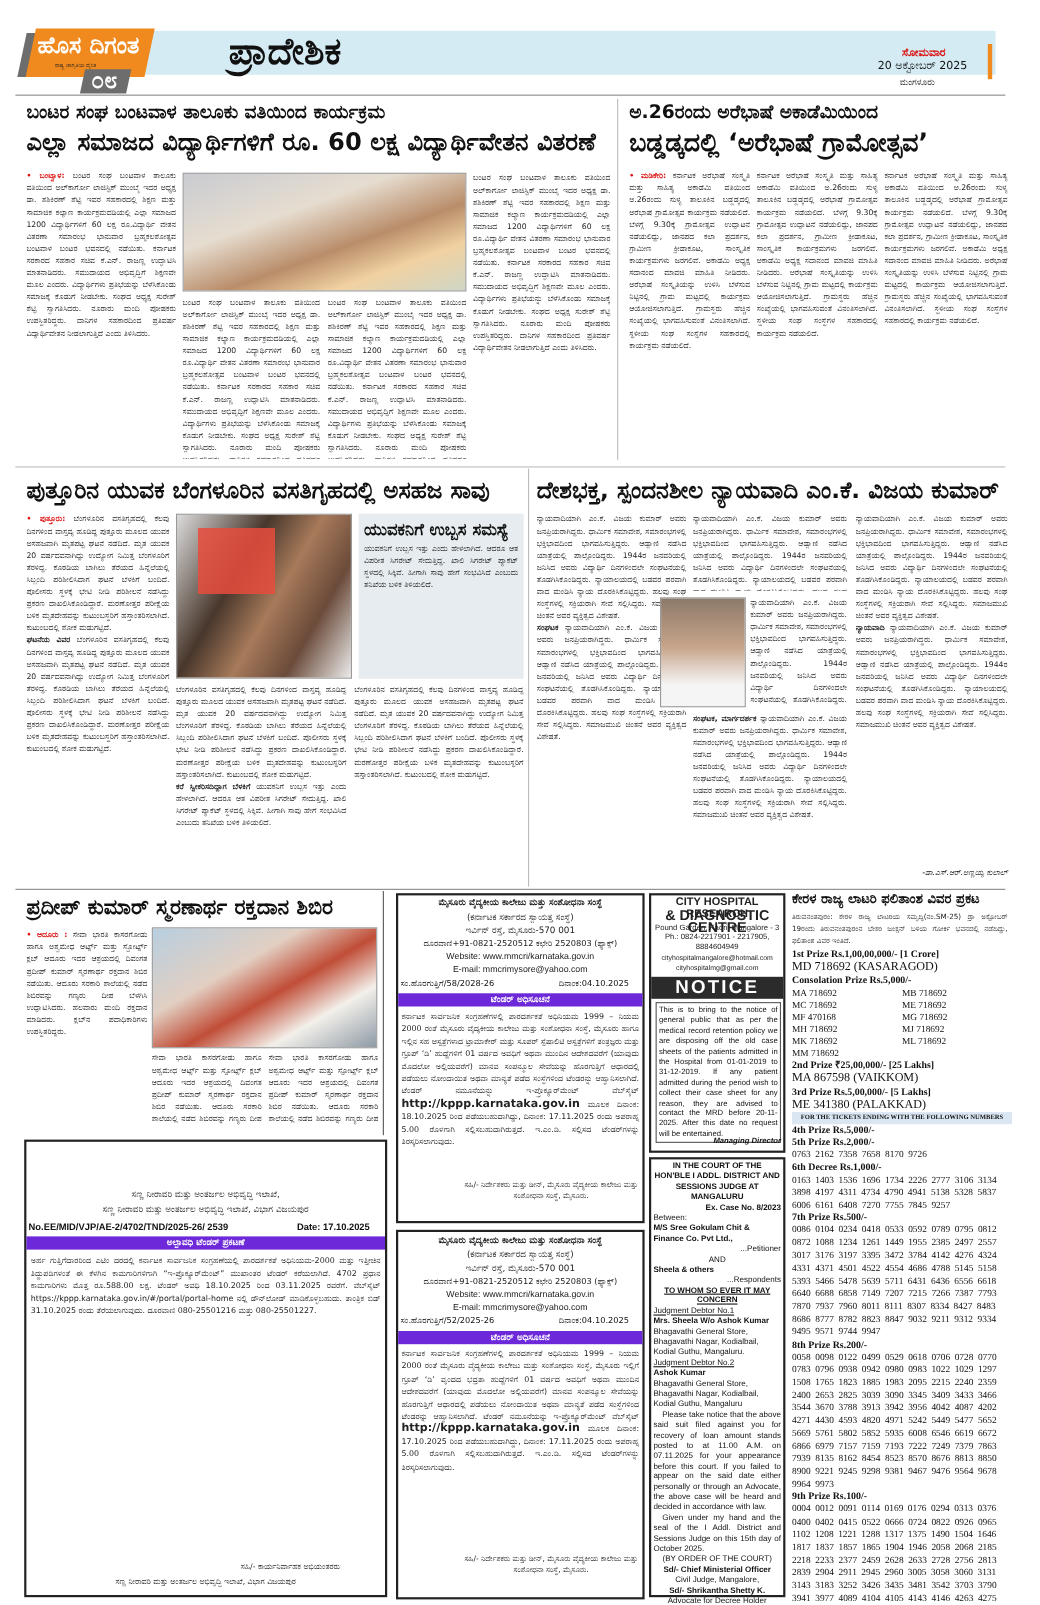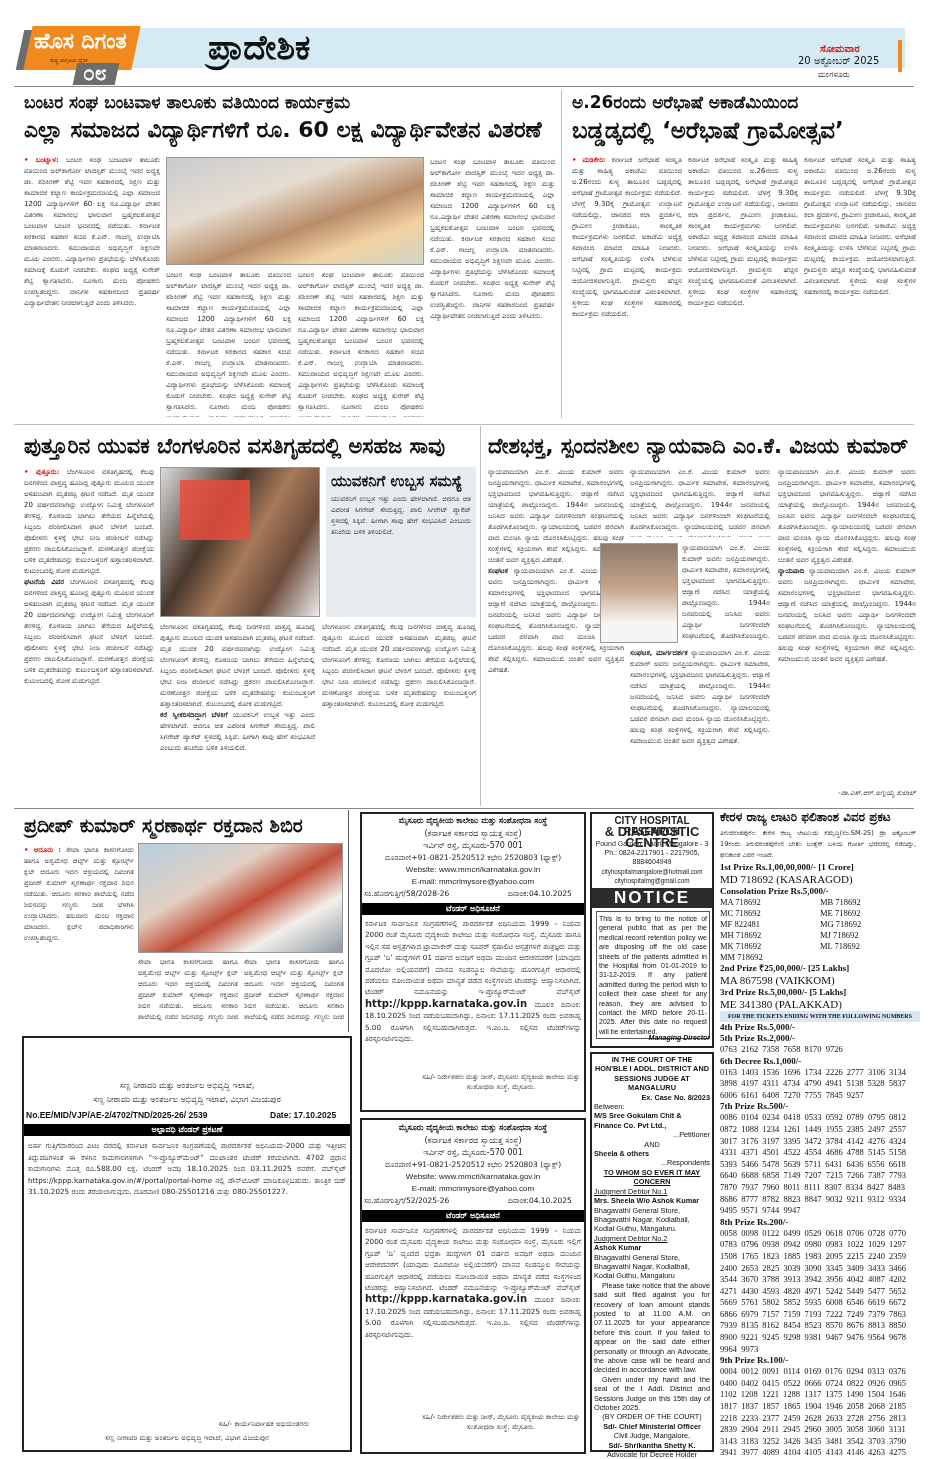--- a/index.html
+++ b/index.html
@@ -28,21 +28,21 @@
 .text .lead{color:#d11;font-weight:bold}
 .photo{background:linear-gradient(160deg,#c9cbd1 0%,#e6ddd0 35%,#b98d6a 60%,#f1d1a1 78%,#cfd7c6 100%);border:1px solid #999}
 .photo.p2{background:linear-gradient(120deg,#dcdcdc 0%,#48372c 35%,#a77a5a 55%,#6b4b3a 75%,#ececec 100%)}
 .photo.p3{background:linear-gradient(150deg,#b7cfe0 0%,#e2cfc2 35%,#c04d37 55%,#f3f0ea 75%,#8e9aa6 100%)}
 .blur-box{background:#e74c3c;opacity:.85}
 .sidebox{background:#e6ecef}
 .sidebox-title{font-size:15px;font-weight:900;white-space:nowrap}
 
 .ad{border:2px solid #222;background:#fff}
 .ad-c{text-align:center;font-size:8px;line-height:12px;color:#222}
-.ad-bar{background:#000000;color:#fff;text-align:center;font-size:8px;line-height:12px;font-weight:bold}
+.ad-bar{background:#6d28d9;color:#fff;text-align:center;font-size:8px;line-height:12px;font-weight:bold}
 .ad-en{font-family:"Liberation Sans",sans-serif}
 .notice-bar{background:#2b2b2b;color:#fff;text-align:center;font-family:"Liberation Sans",sans-serif;font-weight:900;font-size:17px;letter-spacing:2px}
 .lot{font-family:"Liberation Serif",serif;color:#111}
 .lot .prize{font-weight:bold;font-size:9px;line-height:11px}
 .lot .nums{font-size:8.5px;line-height:11.6px;word-spacing:2px}
 .lot-band{background:#dbe6f3;font-size:6px;text-align:center;line-height:11px;font-weight:bold}
 .court{font-family:"Liberation Sans",sans-serif;font-size:7.3px;line-height:9.4px;color:#111}
 .court .c{text-align:center}
 .court .r{text-align:right}
 .court .b{font-weight:bold}
@@ -230,21 +230,21 @@
 <div class="abs text" style="left:720px;top:828px;width:196px;height:33px;font-size:6.5px;line-height:11px">ತಿರುವನಂತಪುರಂ: ಕೇರಳ ರಾಜ್ಯ ಲಾಟರಿಯ ಸಮೃದ್ಧಿ(ನಂ.SM-25) ಡ್ರಾ ಅಕ್ಟೋಬರ್ 19ರಂದು ತಿರುವನಂತಪುರಂನ ಬೇಕರಿ ಜಂಕ್ಷನ್ ಬಳಿಯ ಗೋರ್ಕಿ ಭವನದಲ್ಲಿ ನಡೆದಿದ್ದು, ಫಲಿತಾಂಶ ವಿವರ ಇಂತಿದೆ.</div>
 <div class="abs lot" style="left:720px;top:862px;width:200px">
   <div class="prize">1st Prize Rs.1,00,00,000/- [1 Crore]</div>
   <div style="font-size:11px;line-height:13px">MD 718692 (KASARAGOD)</div>
   <div class="prize">Consolation Prize Rs.5,000/-</div>
   <div style="display:grid;grid-template-columns:repeat(2,1fr);font-size:8.5px;line-height:11px">
     <span>MA 718692</span>
     <span>MB 718692</span>
     <span>MC 718692</span>
     <span>ME 718692</span>
-    <span>MF 822481</span>
+    <span>MF 470168</span>
     <span>MG 718692</span>
     <span>MH 718692</span>
     <span>MJ 718692</span>
     <span>MK 718692</span>
     <span>ML 718692</span>
     <span>MM 718692</span>
   </div>
   <div class="prize">2nd Prize ₹25,00,000/- [25 Lakhs]</div>
   <div style="font-size:11px;line-height:13px">MA 867598 (VAIKKOM)</div>
   <div class="prize">3rd Prize Rs.5,00,000/- [5 Lakhs]</div>

